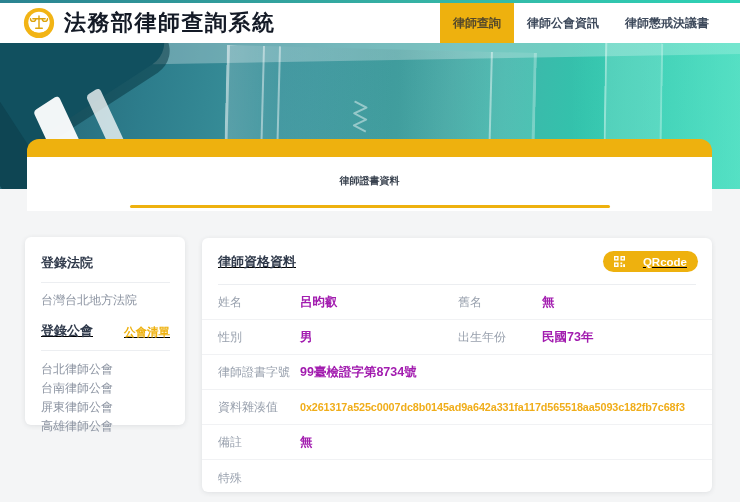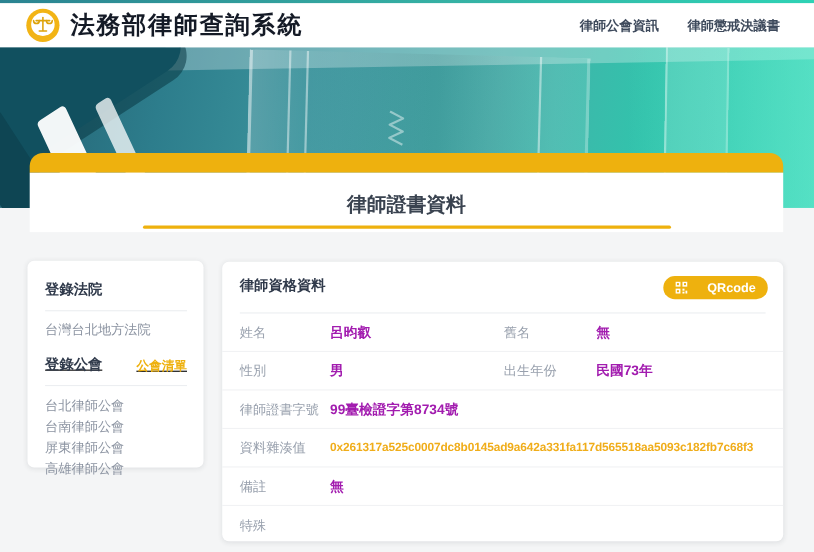--- a/index.html
+++ b/index.html
@@ -44,38 +44,38 @@
     transform:rotate(-33deg) skewX(-8deg);border-radius:4px;}
   .gavel-hl2{position:absolute;left:108px;top:44px;width:16px;height:110px;background:rgba(255,255,255,.75);
     transform:rotate(-33deg) skewX(-8deg);border-radius:4px;}
   
   .title-card{position:absolute;left:27px;top:139px;width:685px;z-index:6;}
   .back-bar{height:18px;background:#eeb10e;border-radius:12px 12px 0 0;
     display:flex;align-items:center;justify-content:center;cursor:pointer;}
   .back-bar span{font-size:11px;color:#6d6145;font-weight:600;margin-top:46px;}
   .title-band{background:#fff;height:54px;position:relative;}
   .page-title{position:absolute;top:17px;left:0;right:0;text-align:center;
-    font-size:18px;font-weight:700;color:#3a4350;}
+    font-size:10px;font-weight:700;color:#3a4350;}
   .title-underline{position:absolute;bottom:3px;left:50%;transform:translateX(-50%);
     width:480px;height:3px;background:#eeb10e;border-radius:2px;}
   
   .card{position:absolute;background:#fff;border-radius:6px;
     box-shadow:0 1px 5px rgba(40,50,60,.10);}
   .sidebar-card{left:25px;top:237px;width:160px;height:188px;}
   .sb-inner{padding:17px 15px 0 16px;}
   .sb-heading{font-size:13px;font-weight:700;color:#303a4b;}
   .sb-divider{height:1px;background:#eceef1;margin:10px 0 9px 0;}
   .sb-court{font-size:12px;color:#8b93a1;}
   .sb-row{display:flex;align-items:flex-end;justify-content:space-between;margin-top:13px;text-decoration:underline;}
   .sb-link{font-size:11.5px;font-weight:700;color:#eeb10e;cursor:pointer;}
   .sb-list{margin-top:9px;}
   .sb-item{font-size:12px;color:#8b93a1;line-height:19px;}
   
   .main-card{left:202px;top:238px;width:510px;height:254px;}
-  .dheader{display:flex;justify-content:space-between;padding:13px 14px 0 16px;}
+  .dheader{display:flex;align-items:center;justify-content:space-between;padding:13px 14px 0 16px;text-decoration:underline;}
   .dheading{font-size:13px;font-weight:700;color:#303a4b;}
   .qr-btn{display:flex;align-items:center;gap:18px;background:#eeb10e;border:none;cursor:pointer;
     height:21px;padding:0 11px;border-radius:11px;color:#fff;font-size:11.5px;font-weight:700;
     font-family:inherit;}
   .dheader-divider{height:1px;background:#eceef1;margin:12px 16px 0 16px;}
   .drow{display:flex;align-items:center;height:34px;padding:0 16px;border-bottom:1px solid #f1f2f4;}
   .drow.last{border-bottom:none;height:40px;align-items:flex-start;padding-top:10px;}
   .dlabel{width:82px;flex:0 0 82px;font-size:12px;color:#98a0ad;}
   .dvalue{flex:0 0 158px;font-size:12.5px;font-weight:700;color:#a21caf;white-space:nowrap;}
   .dlabel.c2{flex:0 0 84px;width:84px;}
@@ -98,20 +98,21 @@
         <path d="M11.5 13.5 h13"></path>
         <path d="M9 13.5 a2.8 2.8 0 0 0 5.6 0"></path>
         <path d="M21.4 13.5 a2.8 2.8 0 0 0 5.6 0"></path>
         <path d="M14.5 23.5 h7"></path>
       </g>
       <path d="M7 26 q11 7 22 0" stroke="#f2b415" stroke-width="2.4" fill="none"></path>
     </svg>
     <span class="brand-title">法務部律師查詢系統</span>
   </div>
   <nav class="nav">
+    <div class="nav-item active">律師查詢</div>
     <div class="nav-item">律師公會資訊</div>
     <div class="nav-item">律師懲戒決議書</div>
   </nav>
 </div>
 
 <div class="hero">
   <div class="hero-top-band"></div>
   <div class="hero-book">
     <div class="ridge r1"></div>
       <div class="ridge r2"></div>

